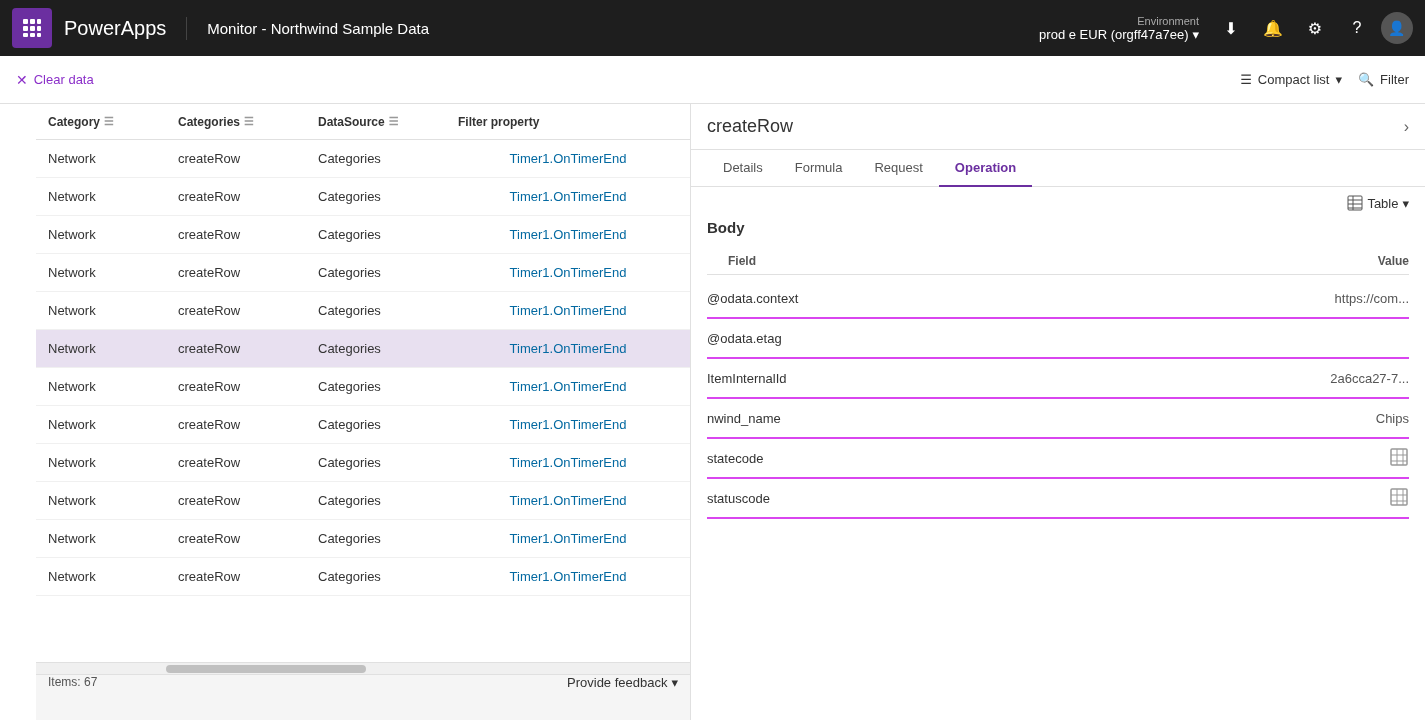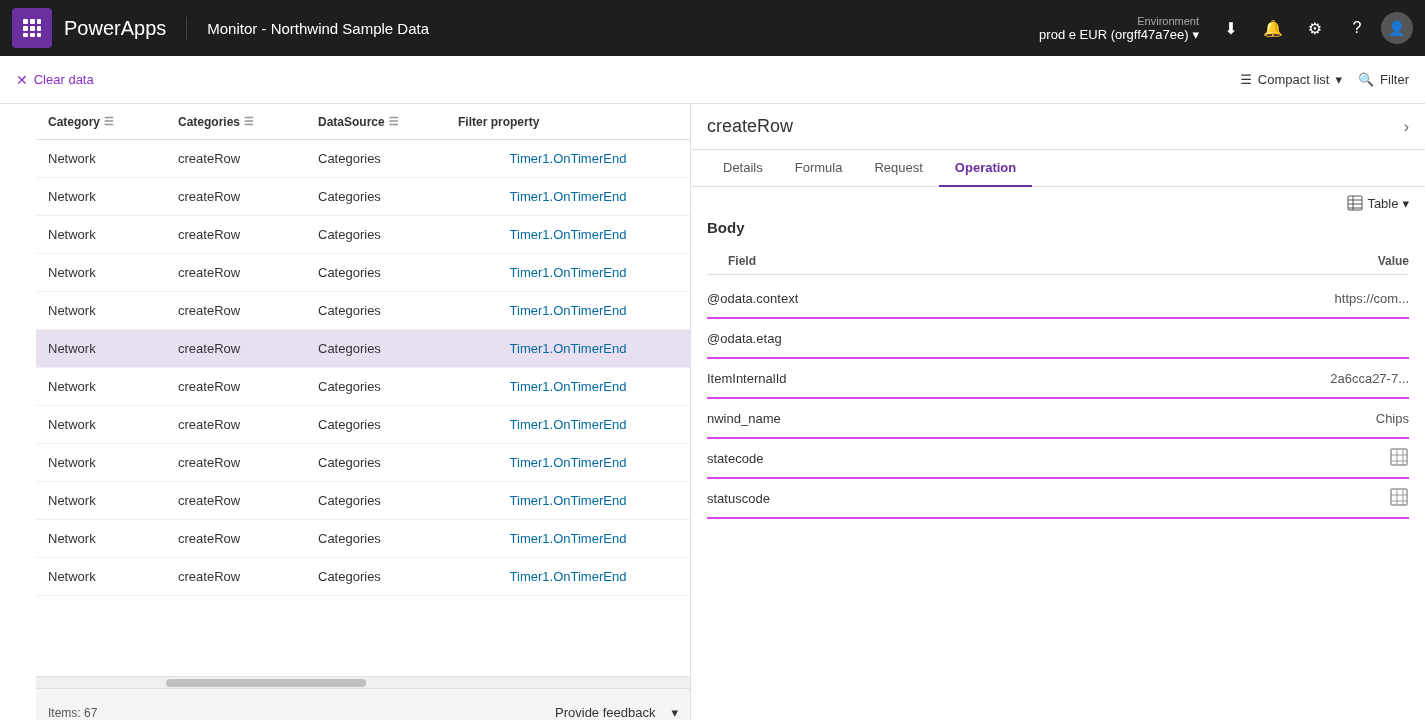--- a/index.html
+++ b/index.html
@@ -175,34 +175,34 @@
       left: 130px;
       top: 2px;
       width: 200px;
       height: 8px;
       background: #c0c0c0;
       border-radius: 4px;
     }
 
     
     .bottom-bar {
-      height: 32px;
+      height: 46px;
       background: #f5f5f5;
       border-top: 1px solid #e0e0e0;
       display: flex;
-      align-items: flex-end;
+      align-items: flex-start;
       justify-content: space-between;
       padding: 0 12px;
     }
     .items-count {
       font-size: 12px;
       color: #555;
     }
     .feedback-btn {
-      display: flex; align-items: center; gap: 16px;
+      display: flex; align-items: center; gap: 4px;
       font-size: 13px; color: #333; cursor: pointer;
       border: none; background: none; font-weight: 500;
     }
 
     
     .right-panel {
       flex: 1;
       display: flex;
       flex-direction: column;
       overflow: hidden;

